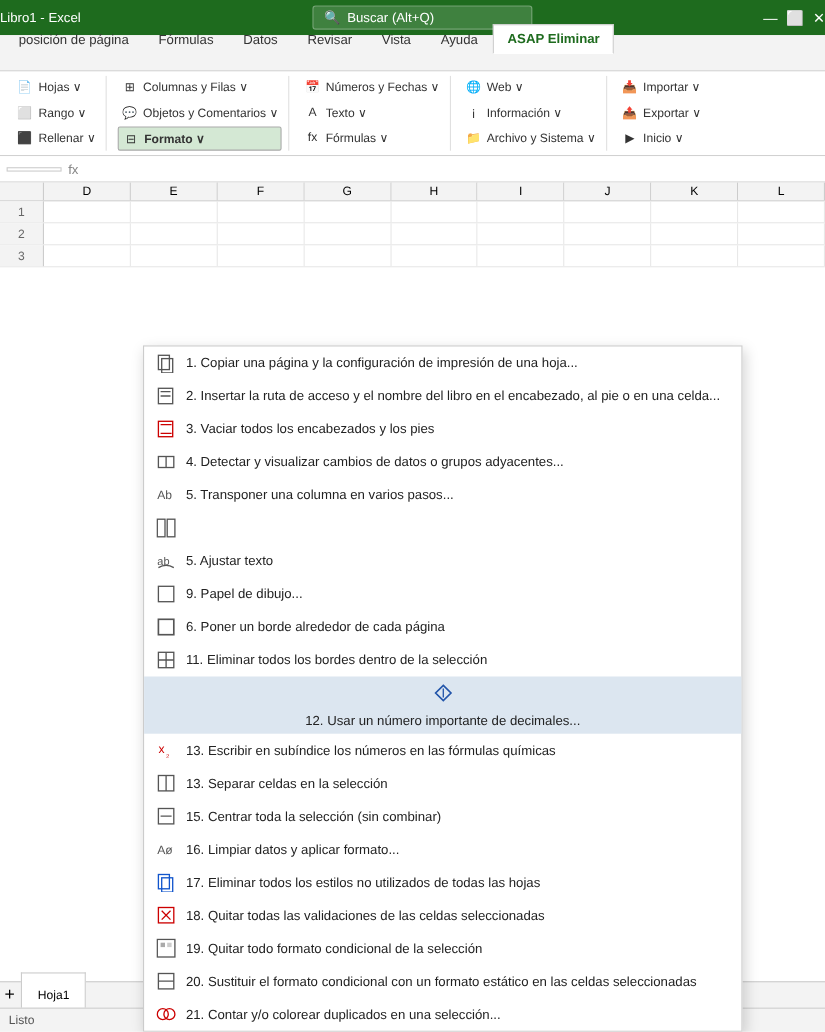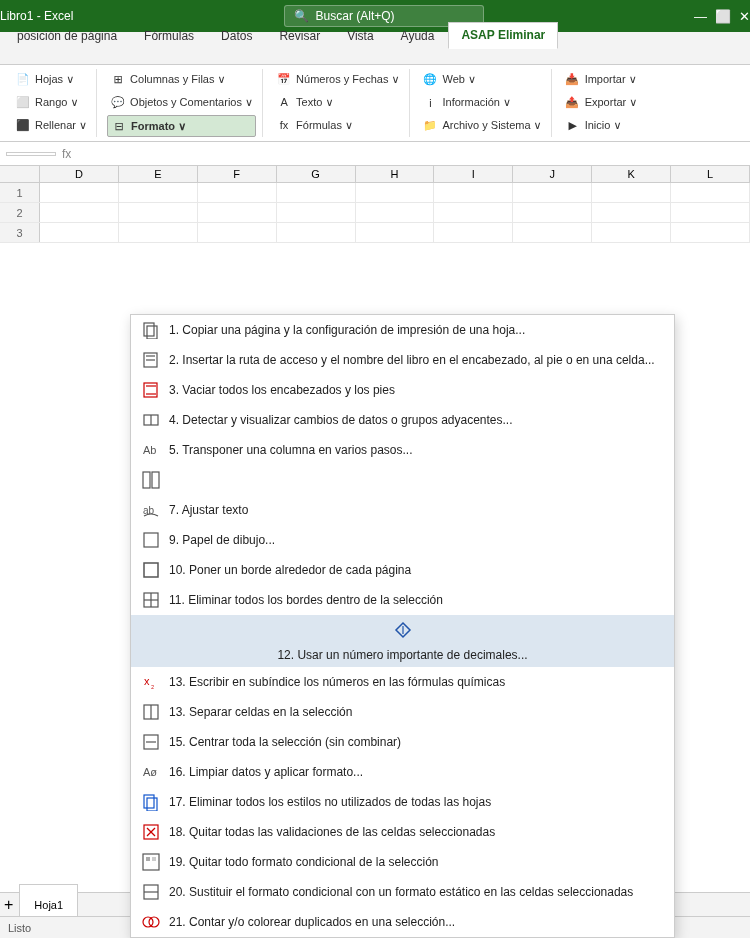--- a/index.html
+++ b/index.html
@@ -394,37 +394,37 @@
             </svg>
           </span>
         </div>
         <div class="menu-item">
           <span class="item-icon">
             <svg width="18" height="18" viewBox="0 0 18 18">
               <text x="1" y="13" font-size="10" fill="#555" font-family="Arial">ab</text>
               <path d="M2 15 Q9 11 16 15" fill="none" stroke="#555" stroke-width="1.2"></path>
             </svg>
           </span>
-          <span class="item-text">7. Ajustar texto</span>
+          <span class="item-text">5. Ajustar texto</span>
         </div>
         <div class="menu-item">
           <span class="item-icon">
             <svg width="18" height="18" viewBox="0 0 18 18">
               <rect x="2" y="2" width="14" height="14" fill="none" stroke="#555" stroke-width="1.2"></rect>
             </svg>
           </span>
           <span class="item-text">9. Papel de dibujo...</span>
         </div>
         <div class="menu-item">
           <span class="item-icon">
             <svg width="18" height="18" viewBox="0 0 18 18">
               <rect x="2" y="2" width="14" height="14" fill="none" stroke="#555" stroke-width="1.5"></rect>
             </svg>
           </span>
-          <span class="item-text">10. Poner un borde alrededor de cada página</span>
+          <span class="item-text">6. Poner un borde alrededor de cada página</span>
         </div>
         <div class="menu-item">
           <span class="item-icon">
             <svg width="18" height="18" viewBox="0 0 18 18">
               <rect x="2" y="2" width="14" height="14" fill="none" stroke="#555" stroke-width="1.2"></rect>
               <line x1="9" y1="2" x2="9" y2="16" stroke="#555" stroke-width="1.2"></line>
               <line x1="2" y1="9" x2="16" y2="9" stroke="#555" stroke-width="1.2"></line>
             </svg>
           </span>
           <span class="item-text">11. Eliminar todos los bordes dentro de la selección</span>

